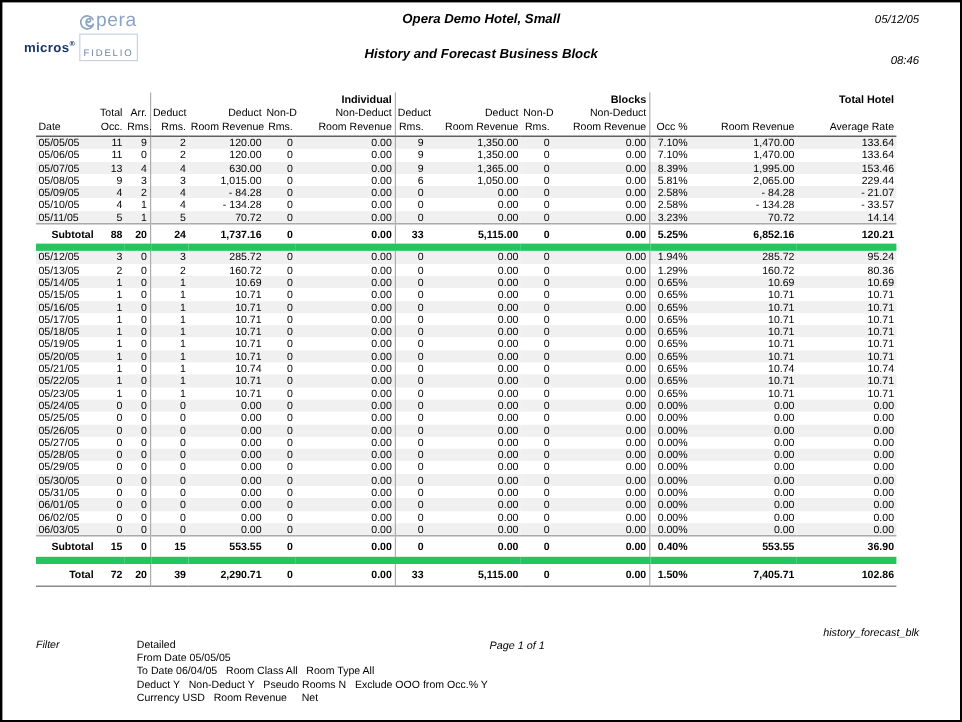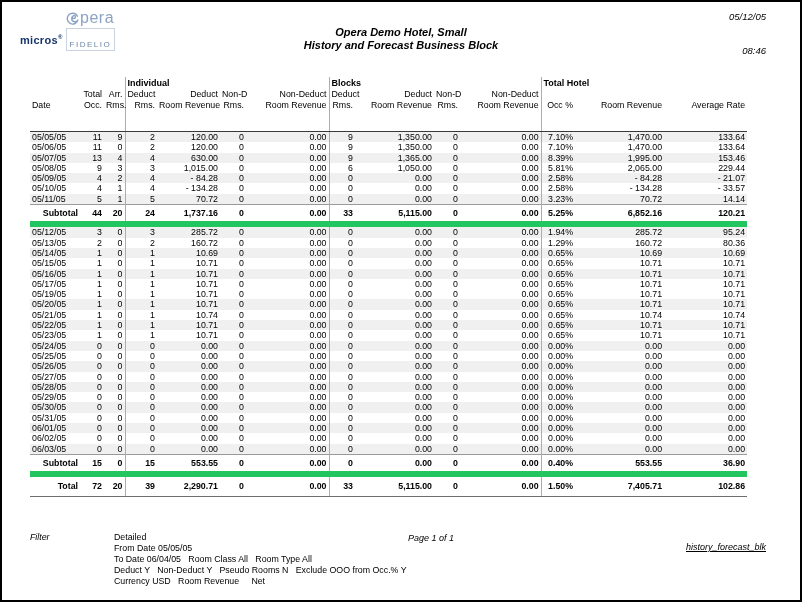--- a/index.html
+++ b/index.html
@@ -10,47 +10,47 @@
   }
   
   .logo { position: absolute; left: 18px; top: 7px; width: 150px; }
   .logo-opera { display: flex; align-items: center; gap: 1px; margin-left: 46px; }
   .logo-opera span { font-size: 16px; color: #8ba3c4; letter-spacing: .5px; }
   .logo-brands { display: flex; align-items: center; margin-top: 1px; }
   .micros { font-size: 11px; font-weight: bold; color: #16366b; letter-spacing: .3px; }
   .micros sup { font-size: 6px; color: #16366b; }
   .fidelio { font-size: 8px; color: #6d86a8; letter-spacing: 1.5px; border: 1px solid #c9d3e0; padding: 11px 3px 1px 3px; margin-left: 3px; }
   .hotel-title { position: absolute; top: 8px; left: 0; width: 100%; text-align: center;
-    font-size: 11px; font-weight: bold; font-style: italic; color: #000; margin-top: 16px; }
+    font-size: 11px; font-weight: bold; font-style: italic; color: #000; }
   .print-date { position: absolute; top: 9px; right: 34px; font-size: 9.5px; font-style: italic; }
   .report-title { position: absolute; top: 37px; left: 0; width: 100%; text-align: center;
     font-size: 11px; font-weight: bold; font-style: italic; }
   .print-time { position: absolute; top: 43px; right: 34px; font-size: 9.5px; font-style: italic; }
   
   table { position: absolute; top: 75px; left: 28px; width: 717px;
     border-collapse: collapse; table-layout: fixed; font-size: 8.8px; color: #000; }
   th, td { padding: 0 2px; white-space: nowrap; text-align: right; font-weight: normal; line-height: 10.3px; }
   thead th { vertical-align: bottom; }
-  tr.group-row th { font-weight: bold; text-align: left; font-size: 9px; line-height: 12px; }
+  tr.group-row th { font-weight: bold; text-align: right; font-size: 9px; line-height: 12px; }
   tr.h1 th { line-height: 11px; }
-  tr.h2 th { line-height: 11px; border-bottom: 1px solid #3a3a3a; padding-bottom: 20px; }
+  tr.h2 th { line-height: 11px; border-bottom: 1px solid #3a3a3a; padding-bottom: 2px; }
   .h-date { text-align: left; }
   .sep { border-left: 1px solid #adadad; }
   tbody td { height: 10.3px; }
   tr.stripe { background: #f0f0f0; }
   .date-cell { text-align: left; }
   .label-cell { text-align: right; font-weight: bold; }
   tr.subtotal td { font-weight: bold; border-top: 1px solid #9a9a9a; border-bottom: 6px solid #22c55e; padding-top: 3px; padding-bottom: 3px; }
   tr.total td { font-weight: bold; border-bottom: 1px solid #6e6e6e; padding-top: 4px; padding-bottom: 4px; }
   
   .filter-block { position: absolute; left: 28px; top: 530px; display: flex; font-size: 8.8px; }
   .filter-label { width: 84px; font-style: italic; }
   .filter-lines div { white-space: pre; line-height: 11px; }
   .page-indicator { position: absolute; left: 406px; top: 531px; font-size: 9px; font-style: italic; }
-  .report-file { position: absolute; right: 34px; top: 540px; font-size: 9px; font-style: italic; text-decoration: underline; }
+  .report-file { position: absolute; right: 34px; top: 520px; font-size: 9px; font-style: italic; }
 </style>
 </head>
 <body>
 
 <div class="page">
 
   <div class="logo">
     <div class="logo-opera">
       <svg width="13" height="13" viewBox="0 0 13 13">
         <path d="M11.5 4.2 A5.4 5.4 0 1 0 12 7.6 A3.2 3.2 0 1 1 8.6 3.4 A1.6 1.6 0 1 1 6.4 5.4" fill="none" stroke="#8ba3c4" stroke-width="1.4" stroke-linecap="round"></path>
@@ -232,21 +232,21 @@
           <td class="sep">0</td>
           <td>0.00</td>
           <td>0</td>
           <td>0.00</td>
           <td class="sep">3.23%</td>
           <td>70.72</td>
           <td>14.14</td>
         </tr>
         <tr class="subtotal">
           <td class="label-cell">Subtotal</td>
-          <td>44</td>
+          <td>88</td>
           <td>20</td>
           <td class="sep">24</td>
           <td>1,737.16</td>
           <td>0</td>
           <td>0.00</td>
           <td class="sep">33</td>
           <td>5,115.00</td>
           <td>0</td>
           <td>0.00</td>
           <td class="sep">5.25%</td>
@@ -328,20 +328,36 @@
           <td class="sep">0</td>
           <td>0.00</td>
           <td>0</td>
           <td>0.00</td>
           <td class="sep">0.65%</td>
           <td>10.71</td>
           <td>10.71</td>
         </tr>
         <tr>
           <td class="date-cell">05/17/05</td>
+          <td>1</td>
+          <td>0</td>
+          <td class="sep">1</td>
+          <td>10.71</td>
+          <td>0</td>
+          <td>0.00</td>
+          <td class="sep">0</td>
+          <td>0.00</td>
+          <td>0</td>
+          <td>0.00</td>
+          <td class="sep">0.65%</td>
+          <td>10.71</td>
+          <td>10.71</td>
+        </tr>
+        <tr class="stripe">
+          <td class="date-cell">05/18/05</td>
           <td>1</td>
           <td>0</td>
           <td class="sep">1</td>
           <td>10.71</td>
           <td>0</td>
           <td>0.00</td>
           <td class="sep">0</td>
           <td>0.00</td>
           <td>0</td>
           <td>0.00</td>

